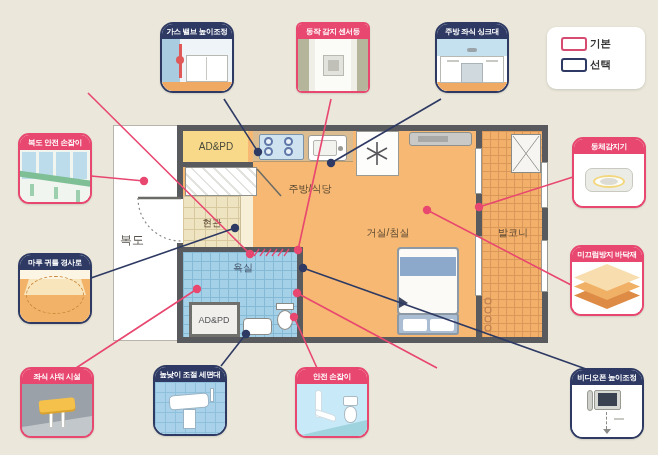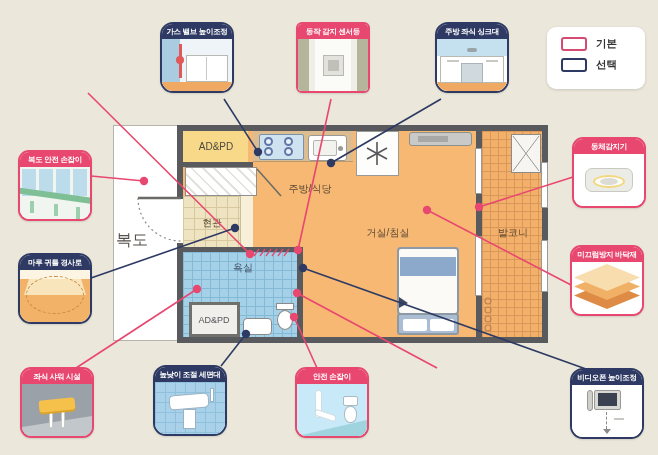--- a/index.html
+++ b/index.html
@@ -12,21 +12,21 @@
   .callout{position:absolute;width:74px;border:2.5px solid #999;border-radius:11px;background:#fff;overflow:hidden;z-index:30;box-shadow:0 1px 2px rgba(0,0,0,.12);}
   .callout-title{font-size:7.5px;font-weight:bold;color:#fff;text-align:center;padding:4px 1px 3px;line-height:1.05;letter-spacing:-.3px;white-space:nowrap;}
   .callout-icon{position:relative;width:100%;height:52px;background:#fff;overflow:hidden;}
   .callout.basic{border-color:#e8476f;}
   .callout.basic .callout-title{background:#e8476f;}
   .callout.optional{border-color:#2e3a63;border-radius:13px;}
   .callout.optional .callout-title{background:#2e3a63;}
 
   
   .legend{position:absolute;left:547px;top:27px;width:98px;height:62px;background:#fff;border-radius:9px;box-shadow:0 1px 3px rgba(0,0,0,.15);z-index:30;padding:10px 0 0 14px;}
-  .legend-row{display:flex;align-items:flex-end;gap:9px;margin-bottom:7px;}
+  .legend-row{display:flex;align-items:flex-end;gap:3px;margin-bottom:7px;}
   .legend-swatch{width:26px;height:14px;border-radius:3px;background:#fff;border:2px solid #999;}
   .legend-swatch.basic{border-color:#d64b72;}
   .legend-swatch.optional{border-color:#2e3a63;}
   .legend-label{font-size:10.5px;font-weight:bold;color:#333;}
 
   
   .plan-wall{background:#595a5e;z-index:1;}
   .room-label{position:absolute;font-weight:normal;color:#5d4a33;z-index:6;white-space:nowrap;transform:translate(-50%,-50%);}
   .tile-entrance{background:#efe4c2;
     background-image:linear-gradient(#d8c89d 1px,transparent 1px),linear-gradient(90deg,#d8c89d 1px,transparent 1px);
@@ -127,21 +127,21 @@
     <g fill="none" stroke="#c08050" stroke-width="1.2">
       <circle cx="488" cy="301" r="3"></circle>
         <circle cx="488" cy="310" r="3"></circle>
       <circle cx="488" cy="319" r="3"></circle>
         <circle cx="488" cy="328" r="3"></circle>
     </g>
   </svg>
 
   <span class="room-label" style="left:216px;top:146px;font-size:10px;color:#4a4a3c;">AD&amp;PD</span>
   <span class="room-label" style="left:212px;top:223px;font-size:9.5px;">현관</span>
-  <span class="room-label" style="left:132px;top:240px;font-size:16px;color:#55514a;">복도</span>
+  <span class="room-label" style="left:132px;top:240px;font-size:12px;color:#55514a;">복도</span>
   <span class="room-label" style="left:243px;top:268px;font-size:10px;color:#44546a;">욕실</span>
   <span class="room-label" style="left:214px;top:320px;font-size:9px;color:#55555a;">AD&amp;PD</span>
   <span class="room-label" style="left:310px;top:189px;font-size:10px;">주방/식당</span>
   <span class="room-label" style="left:388px;top:233px;font-size:10px;">거실/침실</span>
   <span class="room-label" style="left:513px;top:233px;font-size:10px;">발코니</span>
 
   <svg class="overlay" width="658" height="455" viewBox="0 0 658 455">
     <g stroke="#e8476f" stroke-width="1.6" fill="none">
       <line x1="88" y1="93" x2="250" y2="254"></line>
       <line x1="331" y1="99" x2="298" y2="250"></line>
@@ -219,21 +219,21 @@
       <div class="abs" style="left:0;top:0;width:70px;height:17px;background:#c5e1f0;"></div>
       <div class="abs" style="left:0;bottom:0;width:70px;height:9px;background:#f0a963;"></div>
       <div class="abs" style="left:3px;top:17px;width:64px;height:27px;background:#fff;border:1px solid #b9b9b4;"></div>
       <div class="abs" style="left:24px;top:24px;width:22px;height:20px;background:#cfd9de;border:1px solid #a9b3b8;"></div>
       <div class="abs" style="left:30px;top:9px;width:10px;height:4px;background:#9aa4a8;border-radius:2px;"></div>
       <div class="abs" style="left:10px;top:21px;width:12px;height:2px;background:#c9c9c4;"></div>
       <div class="abs" style="left:49px;top:21px;width:12px;height:2px;background:#c9c9c4;"></div>
     </div>
   </div>
 
-  <div class="callout basic" style="left:18px;top:150px;">
+  <div class="callout basic" style="left:18px;top:133px;">
     <div class="callout-title">복도 안전 손잡이</div>
     <div class="callout-icon" style="background:#f0f5ef;">
       <div class="abs" style="left:2px;top:2px;width:14px;height:27px;background:#bcdcec;"></div>
       <div class="abs" style="left:19px;top:2px;width:14px;height:27px;background:#bcdcec;"></div>
       <div class="abs" style="left:36px;top:2px;width:14px;height:27px;background:#bcdcec;"></div>
       <div class="abs" style="left:53px;top:2px;width:14px;height:27px;background:#bcdcec;"></div>
       <div class="abs" style="left:-5px;top:26px;width:84px;height:6px;background:#7fbf96;transform:rotate(8deg);border-radius:3px;"></div>
       <div class="abs" style="left:10px;top:34px;width:4px;height:12px;background:#9ccfae;"></div>
       <div class="abs" style="left:34px;top:37px;width:4px;height:12px;background:#9ccfae;"></div>
       <div class="abs" style="left:56px;top:40px;width:4px;height:12px;background:#9ccfae;"></div>

